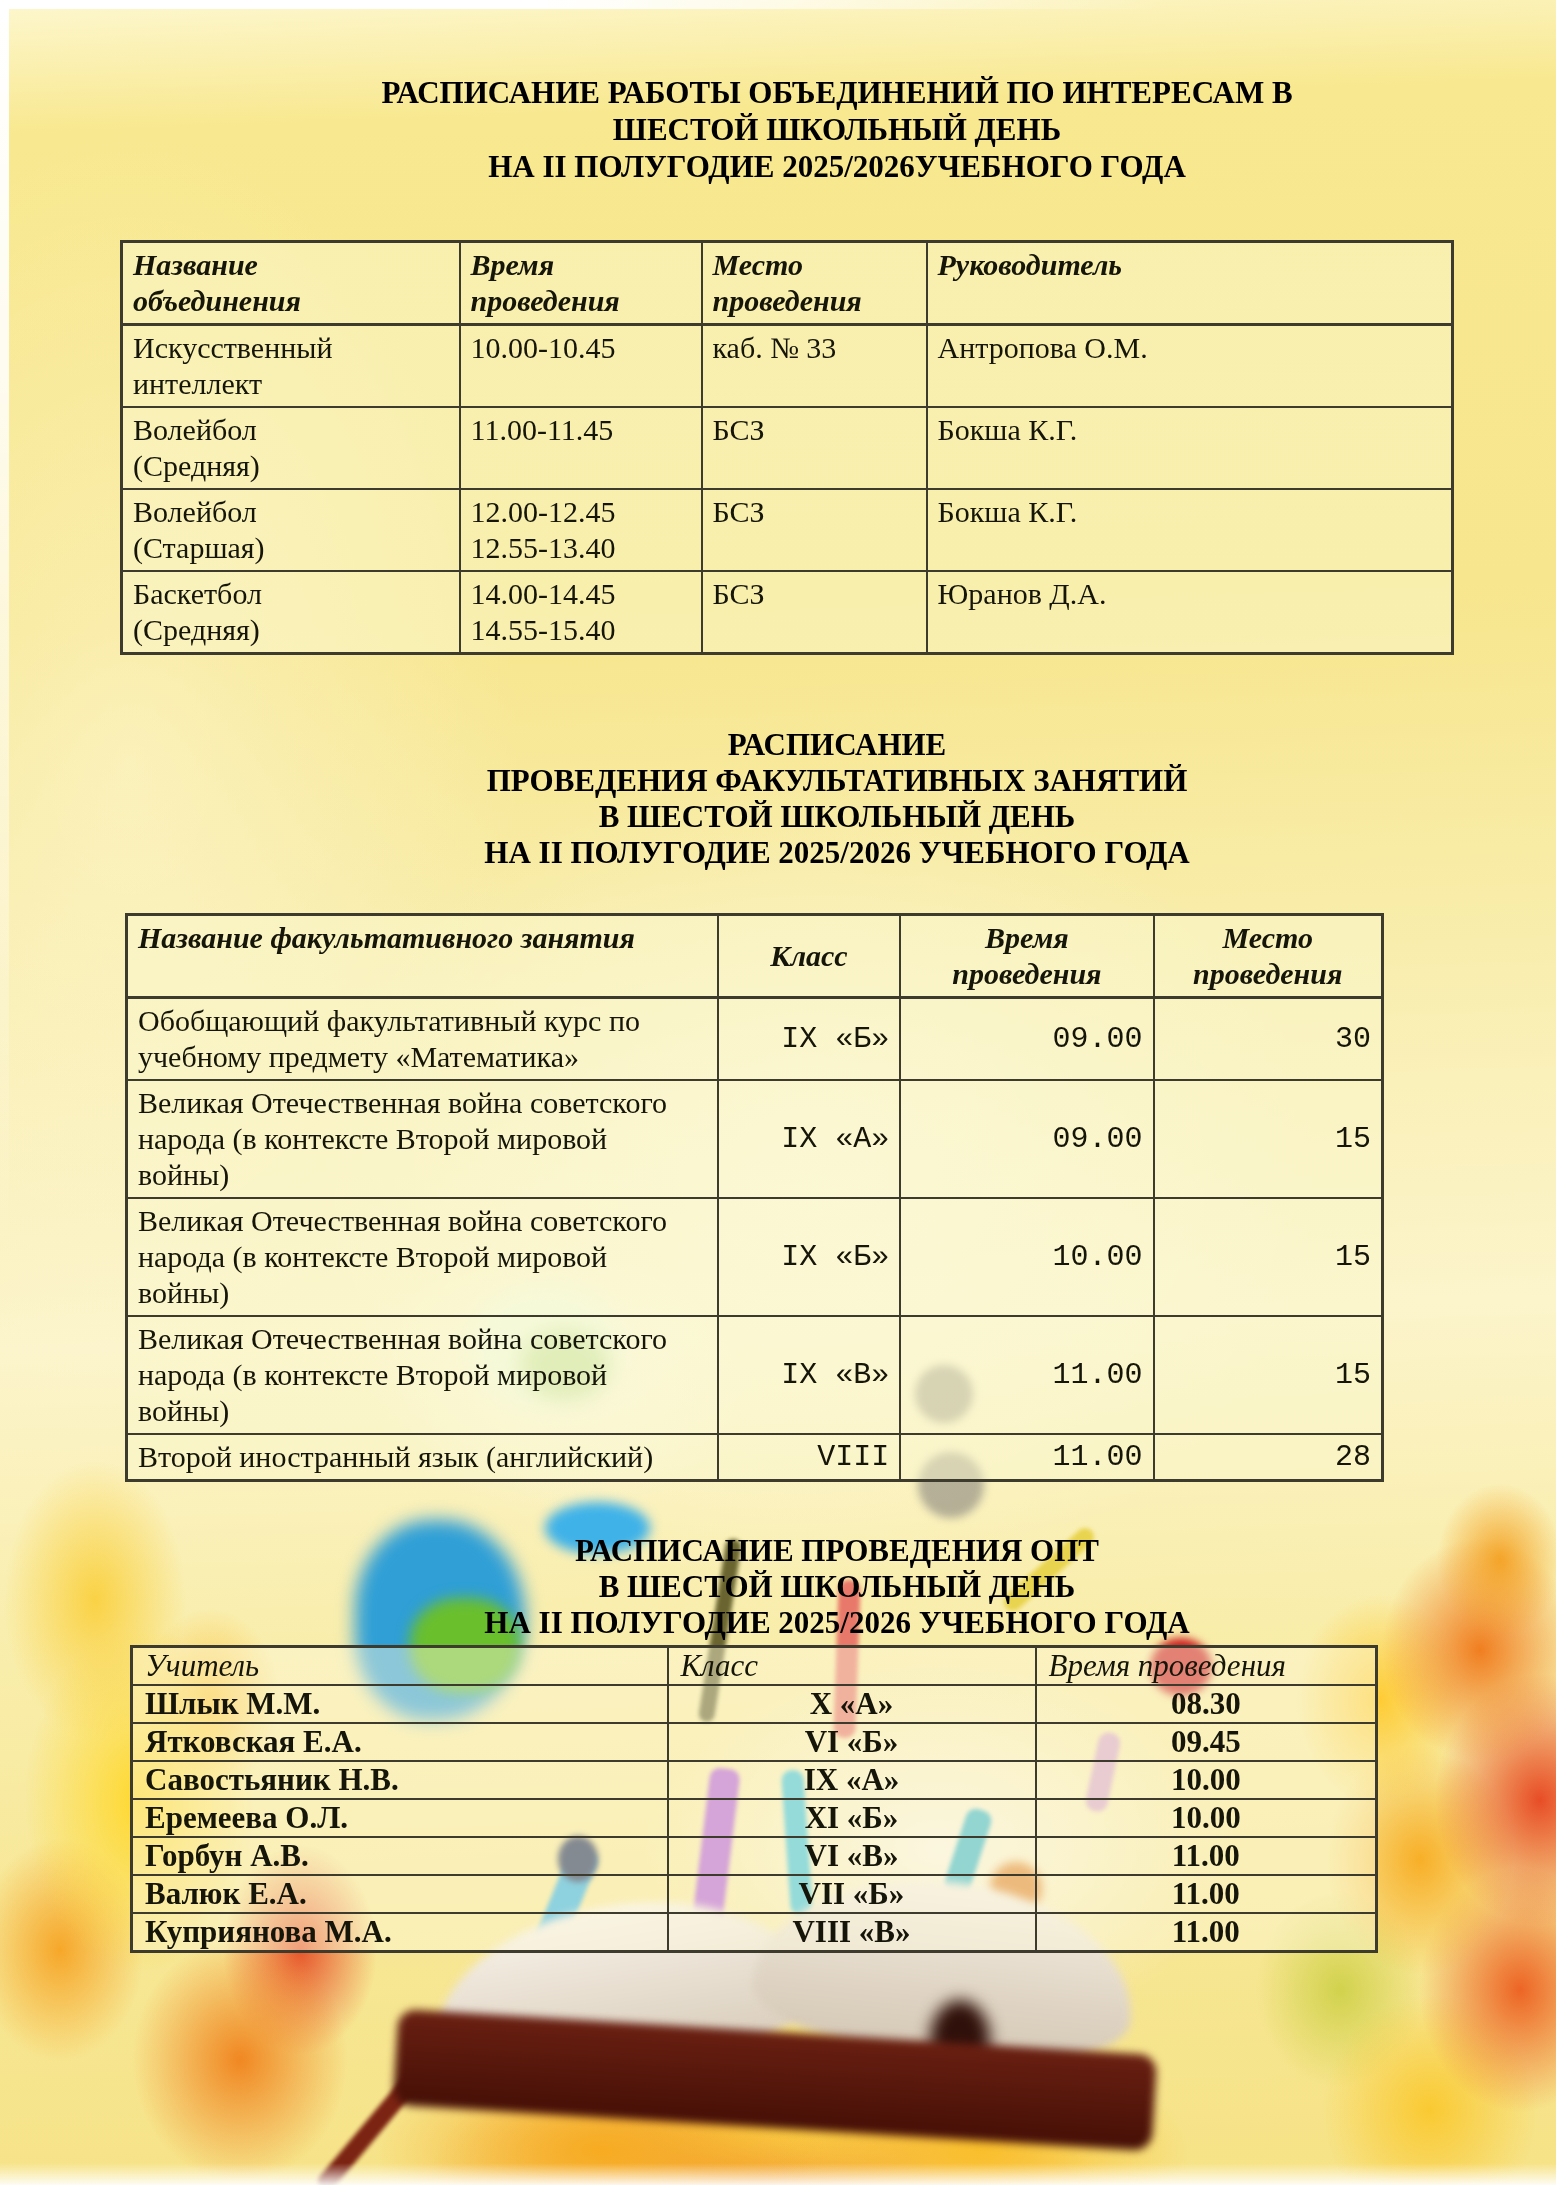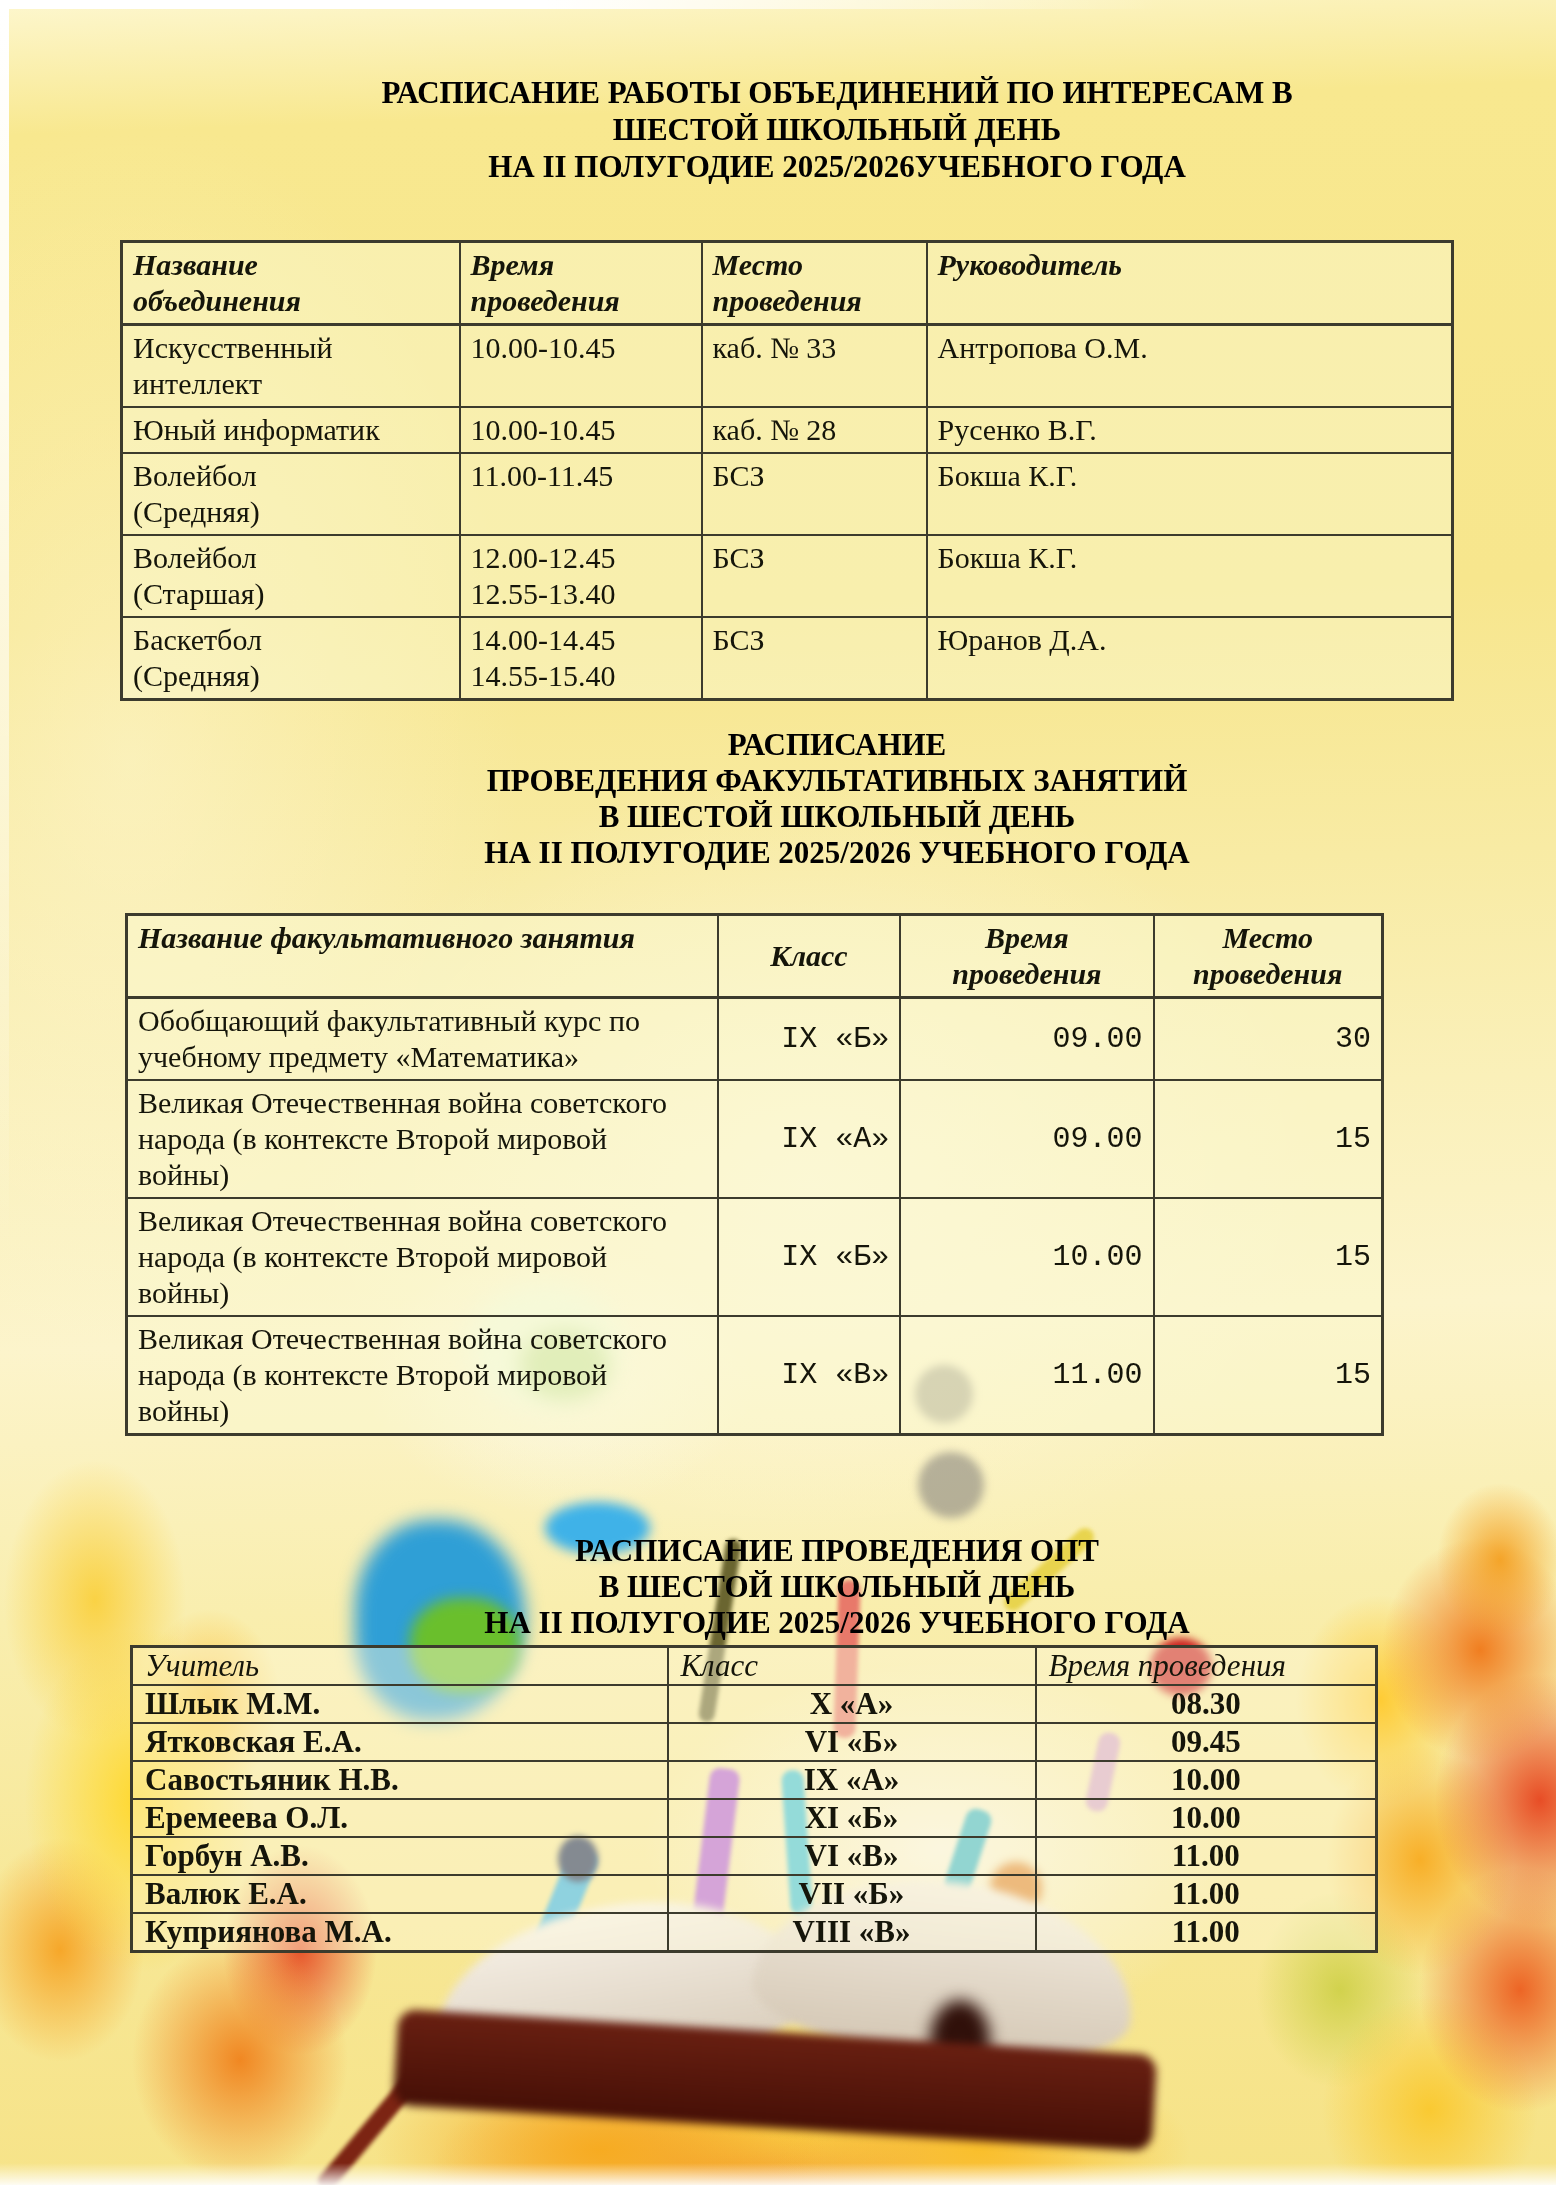--- a/index.html
+++ b/index.html
@@ -147,26 +147,20 @@
         </thead>
         <tbody>
           <tr>
             <td>Искусственный
 интеллект</td>
             <td>10.00-10.45</td>
             <td>каб. № 33</td>
             <td>Антропова О.М.</td>
           </tr>
           <tr>
-            <td>Юный информатик</td>
-            <td>10.00-10.45</td>
-            <td>каб. № 28</td>
-            <td>Русенко В.Г.</td>
-          </tr>
-          <tr>
             <td>Волейбол
 (Средняя)</td>
             <td>11.00-11.45</td>
             <td>БСЗ</td>
             <td>Бокша К.Г.</td>
           </tr>
           <tr>
             <td>Волейбол
 (Старшая)</td>
             <td>12.00-12.45
@@ -228,20 +222,26 @@
             <td>15</td>
           </tr>
           <tr>
             <td>Великая Отечественная война советского
 народа (в контексте Второй мировой
 войны)</td>
             <td>IX «В»</td>
             <td>11.00</td>
             <td>15</td>
           </tr>
+          <tr>
+            <td>Второй иностранный язык (английский)</td>
+            <td>VIII</td>
+            <td>11.00</td>
+            <td>28</td>
+          </tr>
         </tbody>
       </table>
 
     <div class="heading h3">
       <div>РАСПИСАНИЕ ПРОВЕДЕНИЯ ОПТ</div>
       <div>В ШЕСТОЙ ШКОЛЬНЫЙ ДЕНЬ</div>
       <div>НА II ПОЛУГОДИЕ 2025/2026 УЧЕБНОГО ГОДА</div>
     </div>
 
     <table class="t3">

